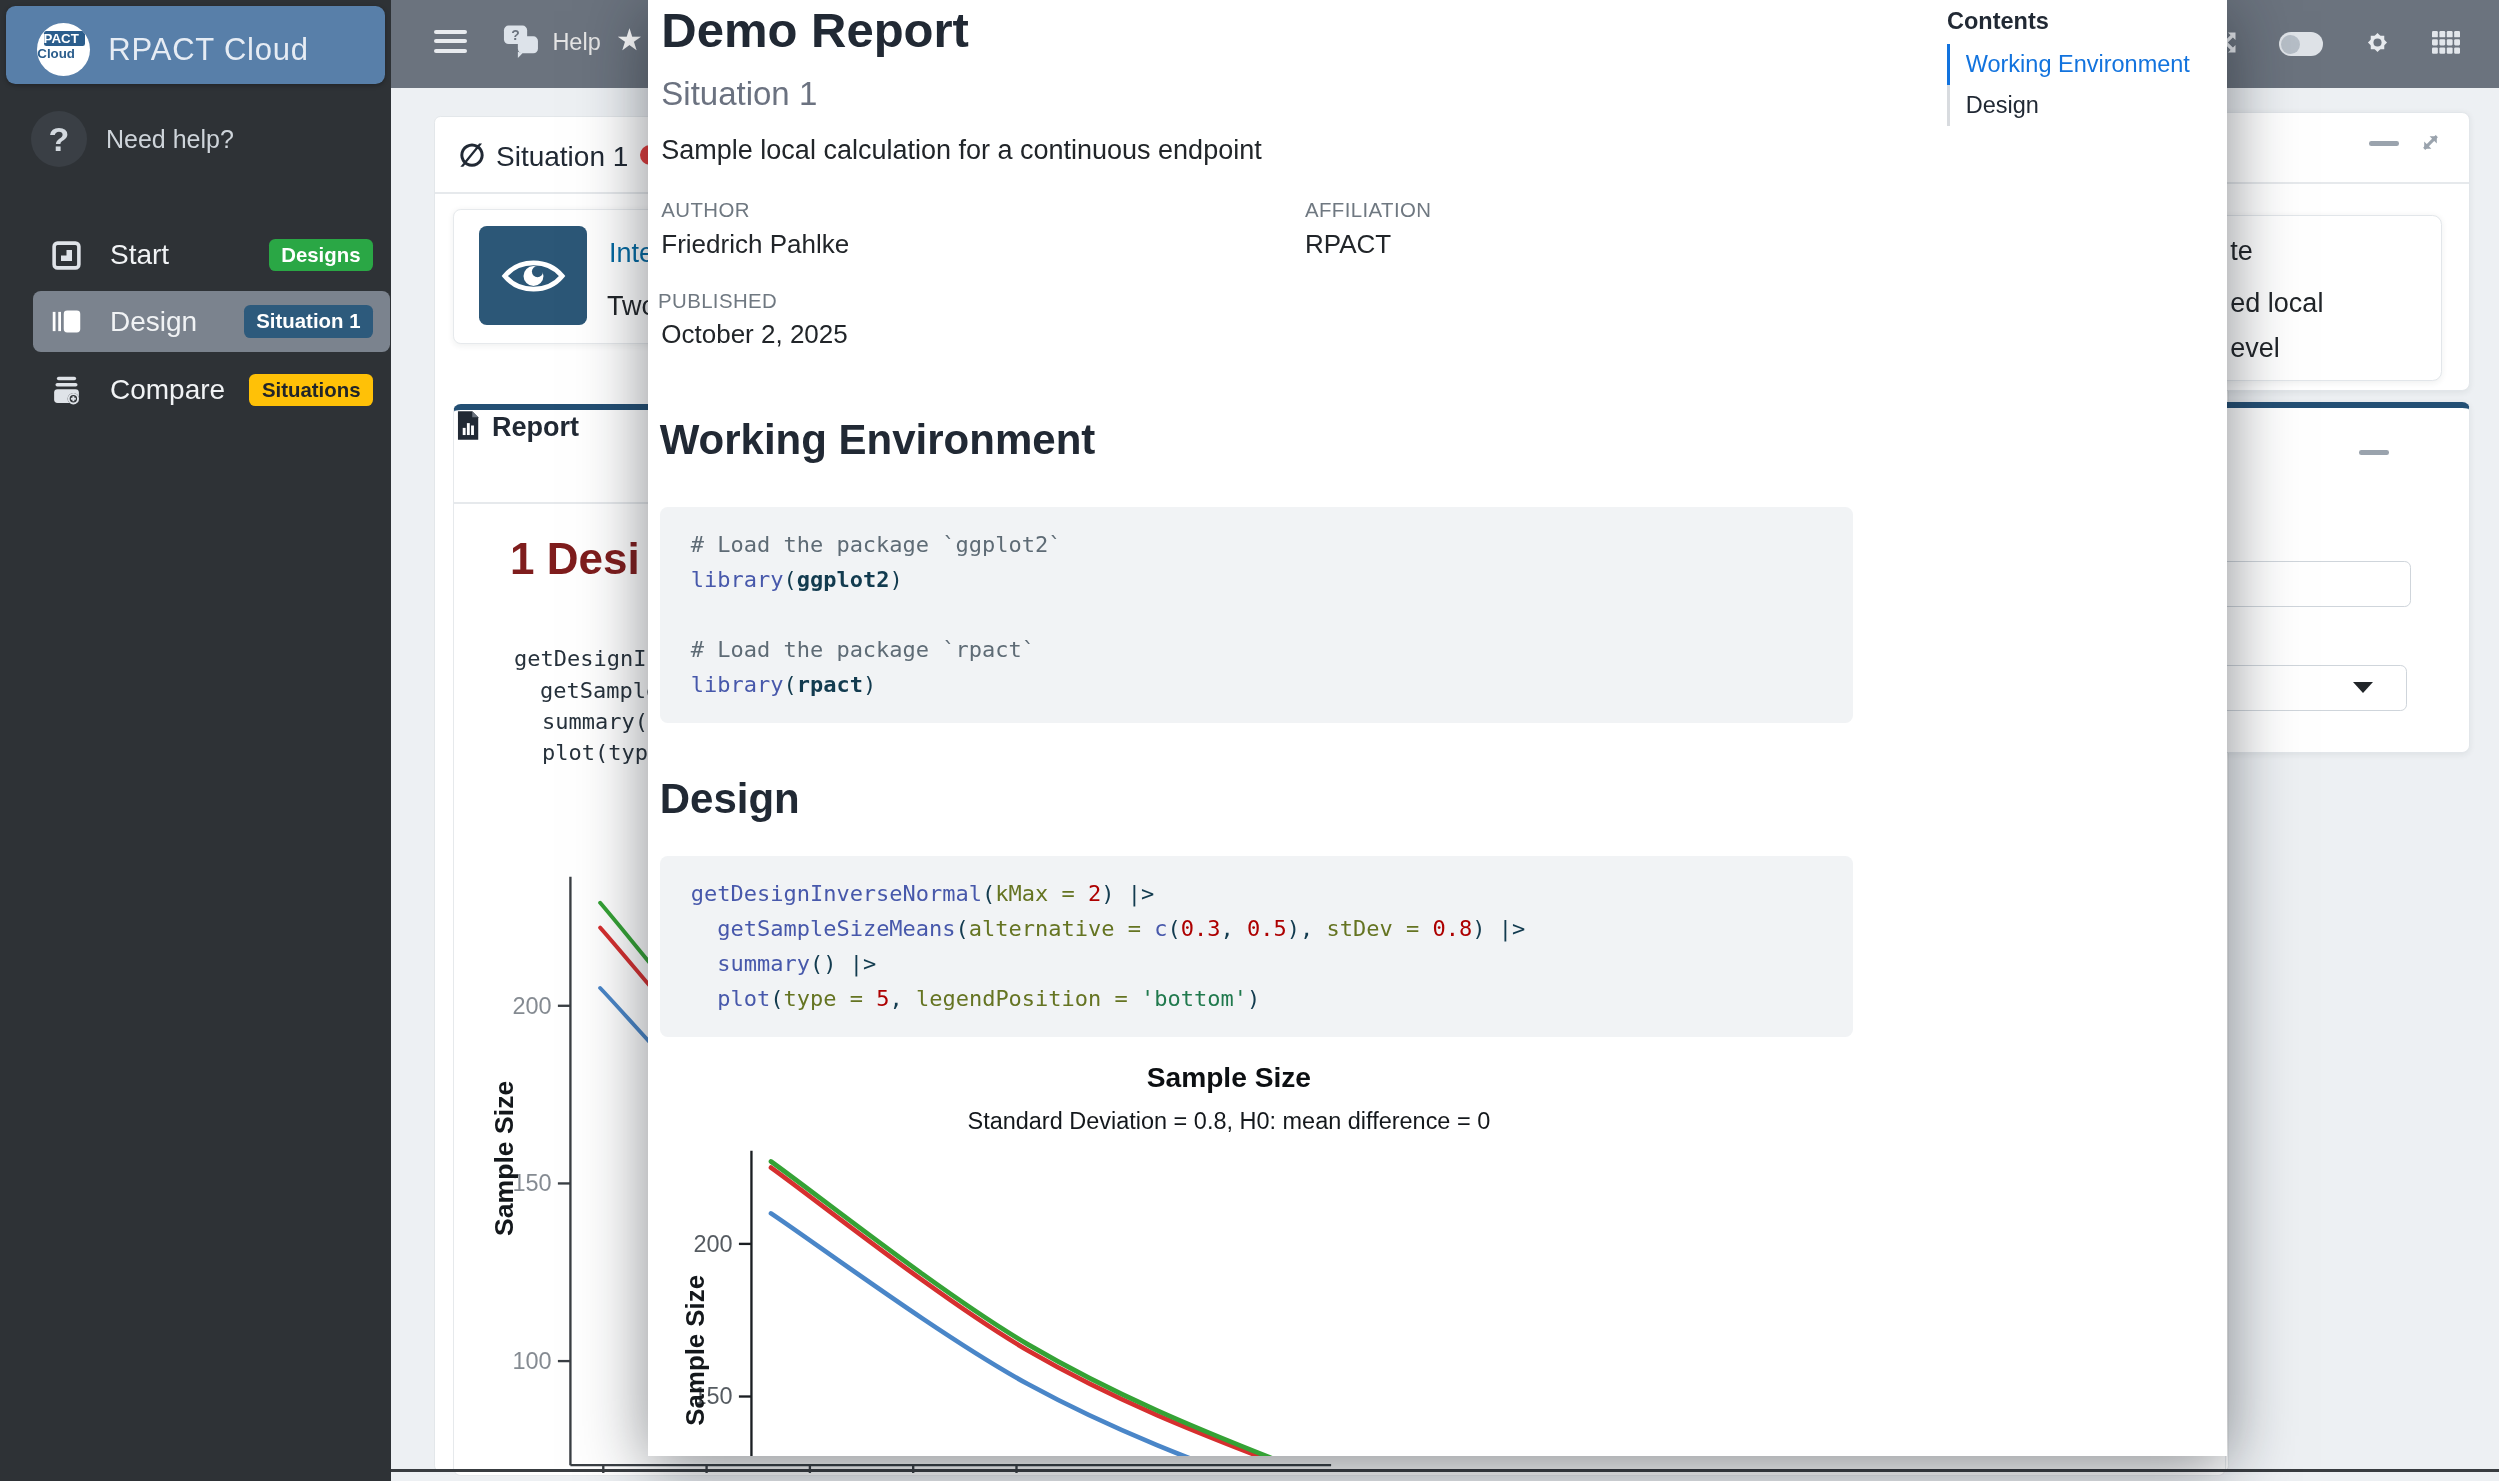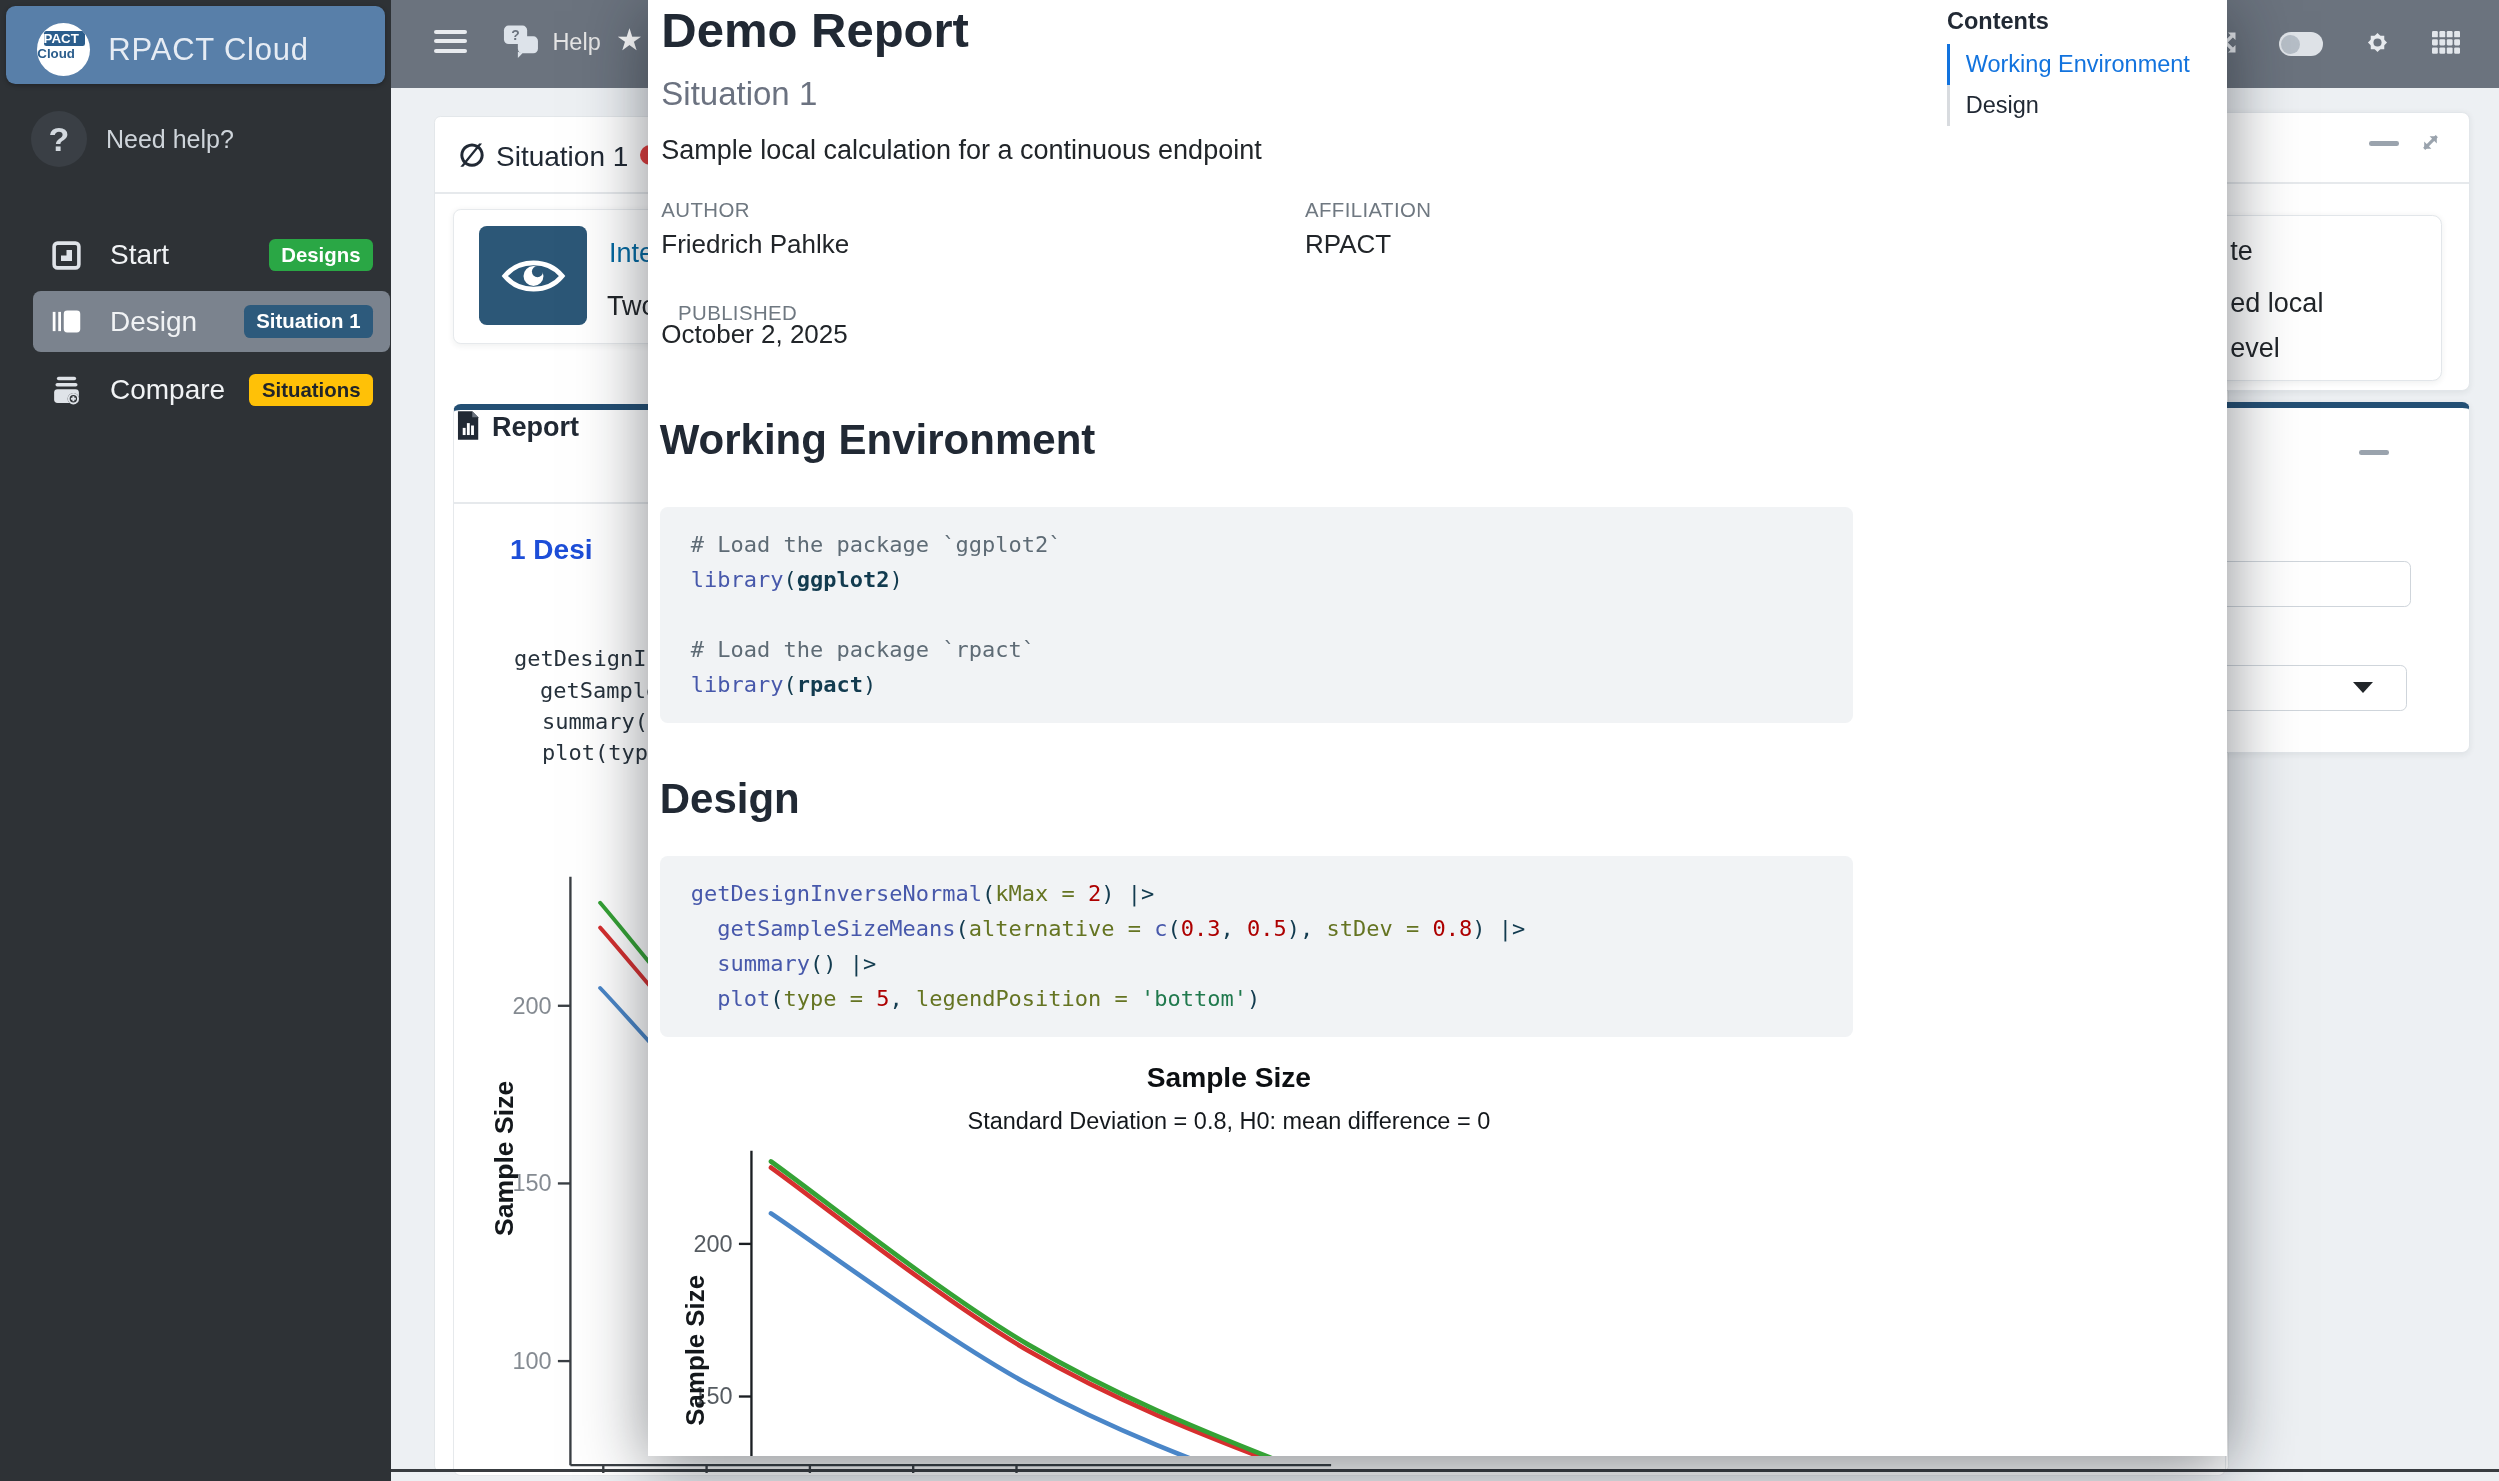--- a/index.html
+++ b/index.html
@@ -41,21 +41,21 @@
   .red-dot{left:205px;top:28px;width:20.4px;height:20.4px;border-radius:50%;background:#e23b3b;}
   .bg-divider{left:0;top:75px;width:100%;height:1.6px;background:#e6e9ec;}
   .eye-card{left:18px;top:92px;width:479px;height:133px;background:#fff;border:1.6px solid #e6e9ec;border-radius:7.8px;box-shadow:0 1.6px 6.3px rgba(33,37,41,.07);cursor:pointer;}
   .eye-tile{left:25px;top:16.4px;width:108px;height:99px;border-radius:7.8px;display:flex;align-items:center;justify-content:center;}
   .eye-t1{left:155px;top:28px;font-size:27px;color:#0369a1;white-space:nowrap;text-align:center;}
   .eye-t2{left:153px;top:81px;font-size:27px;color:#212529;white-space:nowrap;}
   .report-card{left:18px;top:287px;width:1771px;height:1065px;background:#fff;border:1.6px solid #e6e9ec;border-top:6.3px solid #234f74;border-radius:7.8px;}
   .report-tab{left:44px;top:30px;display:flex;align-items:center;gap:11px;cursor:pointer;}
   .report-tab-label{font-size:27px;font-weight:600;color:#212934;}
   .report-divider{left:0;top:92px;width:100%;height:1.6px;background:#e6e9ec;}
-  .bg-heading{left:56px;top:124px;font-size:28px;font-weight:600;color:#1d4ed8;white-space:nowrap;}
+  .bg-heading{left:56px;top:124px;font-size:44px;font-weight:600;color:#7f1d1d;white-space:nowrap;}
   .bg-code{font-family:"DejaVu Sans Mono",monospace;font-size:22px;color:#27323c;white-space:nowrap;}
 
   
   .rpanel{background:#fff;border:1.6px solid #e2e6ea;border-radius:7.8px;box-shadow:0 1.6px 6.3px rgba(33,37,41,.07);z-index:2;}
   .navy-top{border-top:6.3px solid #234f74;}
   .minus{width:30px;height:4.7px;background:#9aa3ad;border-radius:2.3px;cursor:pointer;}
   .rp-divider{position:absolute;left:0;width:100%;height:1.6px;background:#e6e9ec;}
   .rp-input{position:absolute;background:#fff;border:1.6px solid #cfd5db;border-radius:6.3px;cursor:text;}
   .rp-select{position:absolute;background:#fff;border:1.6px solid #cfd5db;border-radius:6.3px;cursor:pointer;}
   .caret{position:absolute;width:0;height:0;border-left:10.2px solid transparent;border-right:10.2px solid transparent;border-top:11.7px solid #212529;}
@@ -291,21 +291,21 @@
 
   <div id="modal" class="abs">
     <div class="m-title abs">Demo Report</div>
     <div class="m-subtitle abs">Situation 1</div>
     <div class="m-desc abs">Sample local calculation for a continuous endpoint</div>
 
     <div class="m-label abs" style="left:13.3px;top:199px;">AUTHOR</div>
     <div class="m-value abs" style="left:13.3px;top:229px;">Friedrich Pahlke</div>
     <div class="m-label abs" style="left:657px;top:199px;">AFFILIATION</div>
     <div class="m-value abs" style="left:657px;top:229px;">RPACT</div>
-    <div class="m-label abs" style="left:30px;top:290px;margin-top:12px;">PUBLISHED</div>
+    <div class="m-label abs" style="left:10px;top:290px;">PUBLISHED</div>
     <div class="m-value abs" style="left:13.3px;top:319px;">October 2, 2025</div>
 
     <div class="contents abs">
       <div class="contents-title">Contents</div>
       <div class="toc-item active" style="color: rgb(18, 115, 222);">Working Environment</div>
       <div class="toc-item">Design</div>
     </div>
 
     <div class="m-h2 abs" style="left:11.7px;top:416px;">Working Environment</div>
     <div class="codeblock" style="top:507px;"><div><span class="tk-co"># Load the package `ggplot2`</span></div><div><span class="tk-fu">library</span><span class="tk-pa">(</span><span class="tk-bd">ggplot2</span><span class="tk-pa">)</span></div><div>&nbsp;</div><div><span class="tk-co"># Load the package `rpact`</span></div><div><span class="tk-fu">library</span><span class="tk-pa">(</span><span class="tk-bd">rpact</span><span class="tk-pa">)</span></div></div>

